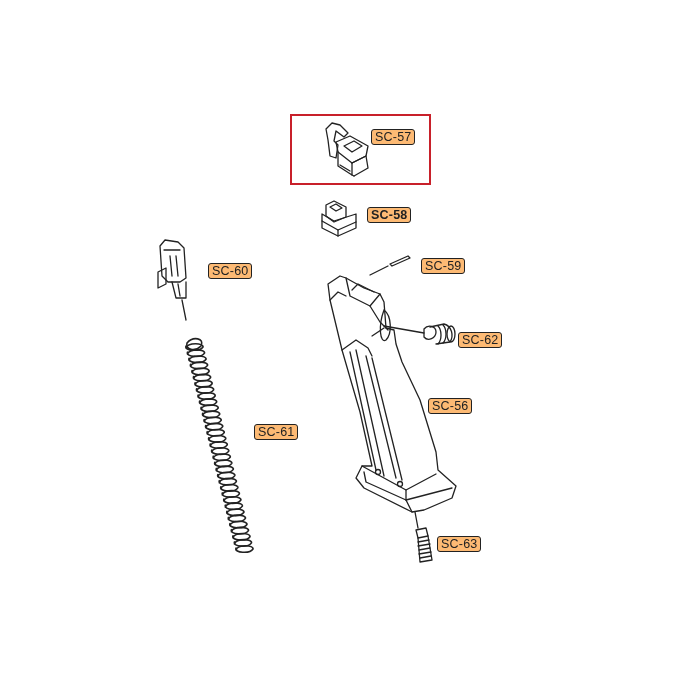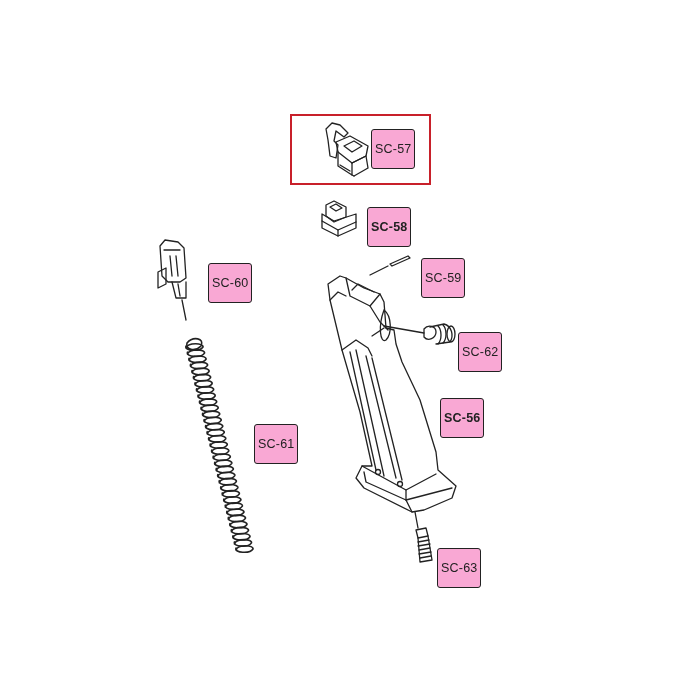--- a/index.html
+++ b/index.html
@@ -1,21 +1,21 @@
 <!DOCTYPE html>
 <html><head>
 <meta charset="utf-8">
 <style>
   html, body { margin: 0; padding: 0; background: #ffffff; }
   body { width: 680px; height: 680px; position: relative; overflow: hidden;
          font-family: "Liberation Sans", sans-serif; }
   #diagram { position: absolute; left: 0; top: 0; width: 680px; height: 680px; }
   .callout { position: absolute; border: 1.3px solid #222; border-radius: 3px;
-             font-size: 12.5px; line-height: 14px; padding: 12px 3px; color: #222;
-             background: #f9a8d4; letter-spacing: 0.2px; }
+             font-size: 12.5px; line-height: 14px; padding: 0 3px; color: #222;
+             background: #fdba74; letter-spacing: 0.2px; }
   .highlight { position: absolute; border: 2px solid #c8202a; box-sizing: border-box; }
 </style>
 </head>
 <body>
 
 <svg id="diagram" viewBox="0 0 680 680" xmlns="http://www.w3.org/2000/svg">
   <g fill="none" stroke="#222" stroke-width="1.3" stroke-linejoin="round" stroke-linecap="round">
 
     <g>
       <path d="M326,129 L332,123 L340,125 L348,133 L344,137 L336,131 L334,141 L338,145 L336,158 L330,156 L328,140 Z"></path>
@@ -132,14 +132,14 @@
 </svg>
 
 <div class="highlight" style="left:290px; top:114px; width:141px; height:71px;"></div>
 
 <div class="callout" style="left:371px; top:129px;">SC-57</div>
 <div class="callout" style="left:367px; top:207px;font-weight:bold;">SC-58</div>
 <div class="callout" style="left:421px; top:258px;">SC-59</div>
 <div class="callout" style="left:208px; top:263px;">SC-60</div>
 <div class="callout" style="left:234px; top:424px;margin-left:20px;">SC-61</div>
 <div class="callout" style="left:458px; top:332px;">SC-62</div>
-<div class="callout" style="left:440px; top:398px;font-weight:bold;">SC-56</div>
-<div class="callout" style="left:437px; top:548px;">SC-63</div>
+<div class="callout" style="left:428px; top:398px;">SC-56</div>
+<div class="callout" style="left:437px; top:536px;">SC-63</div>
 
 </body></html>

